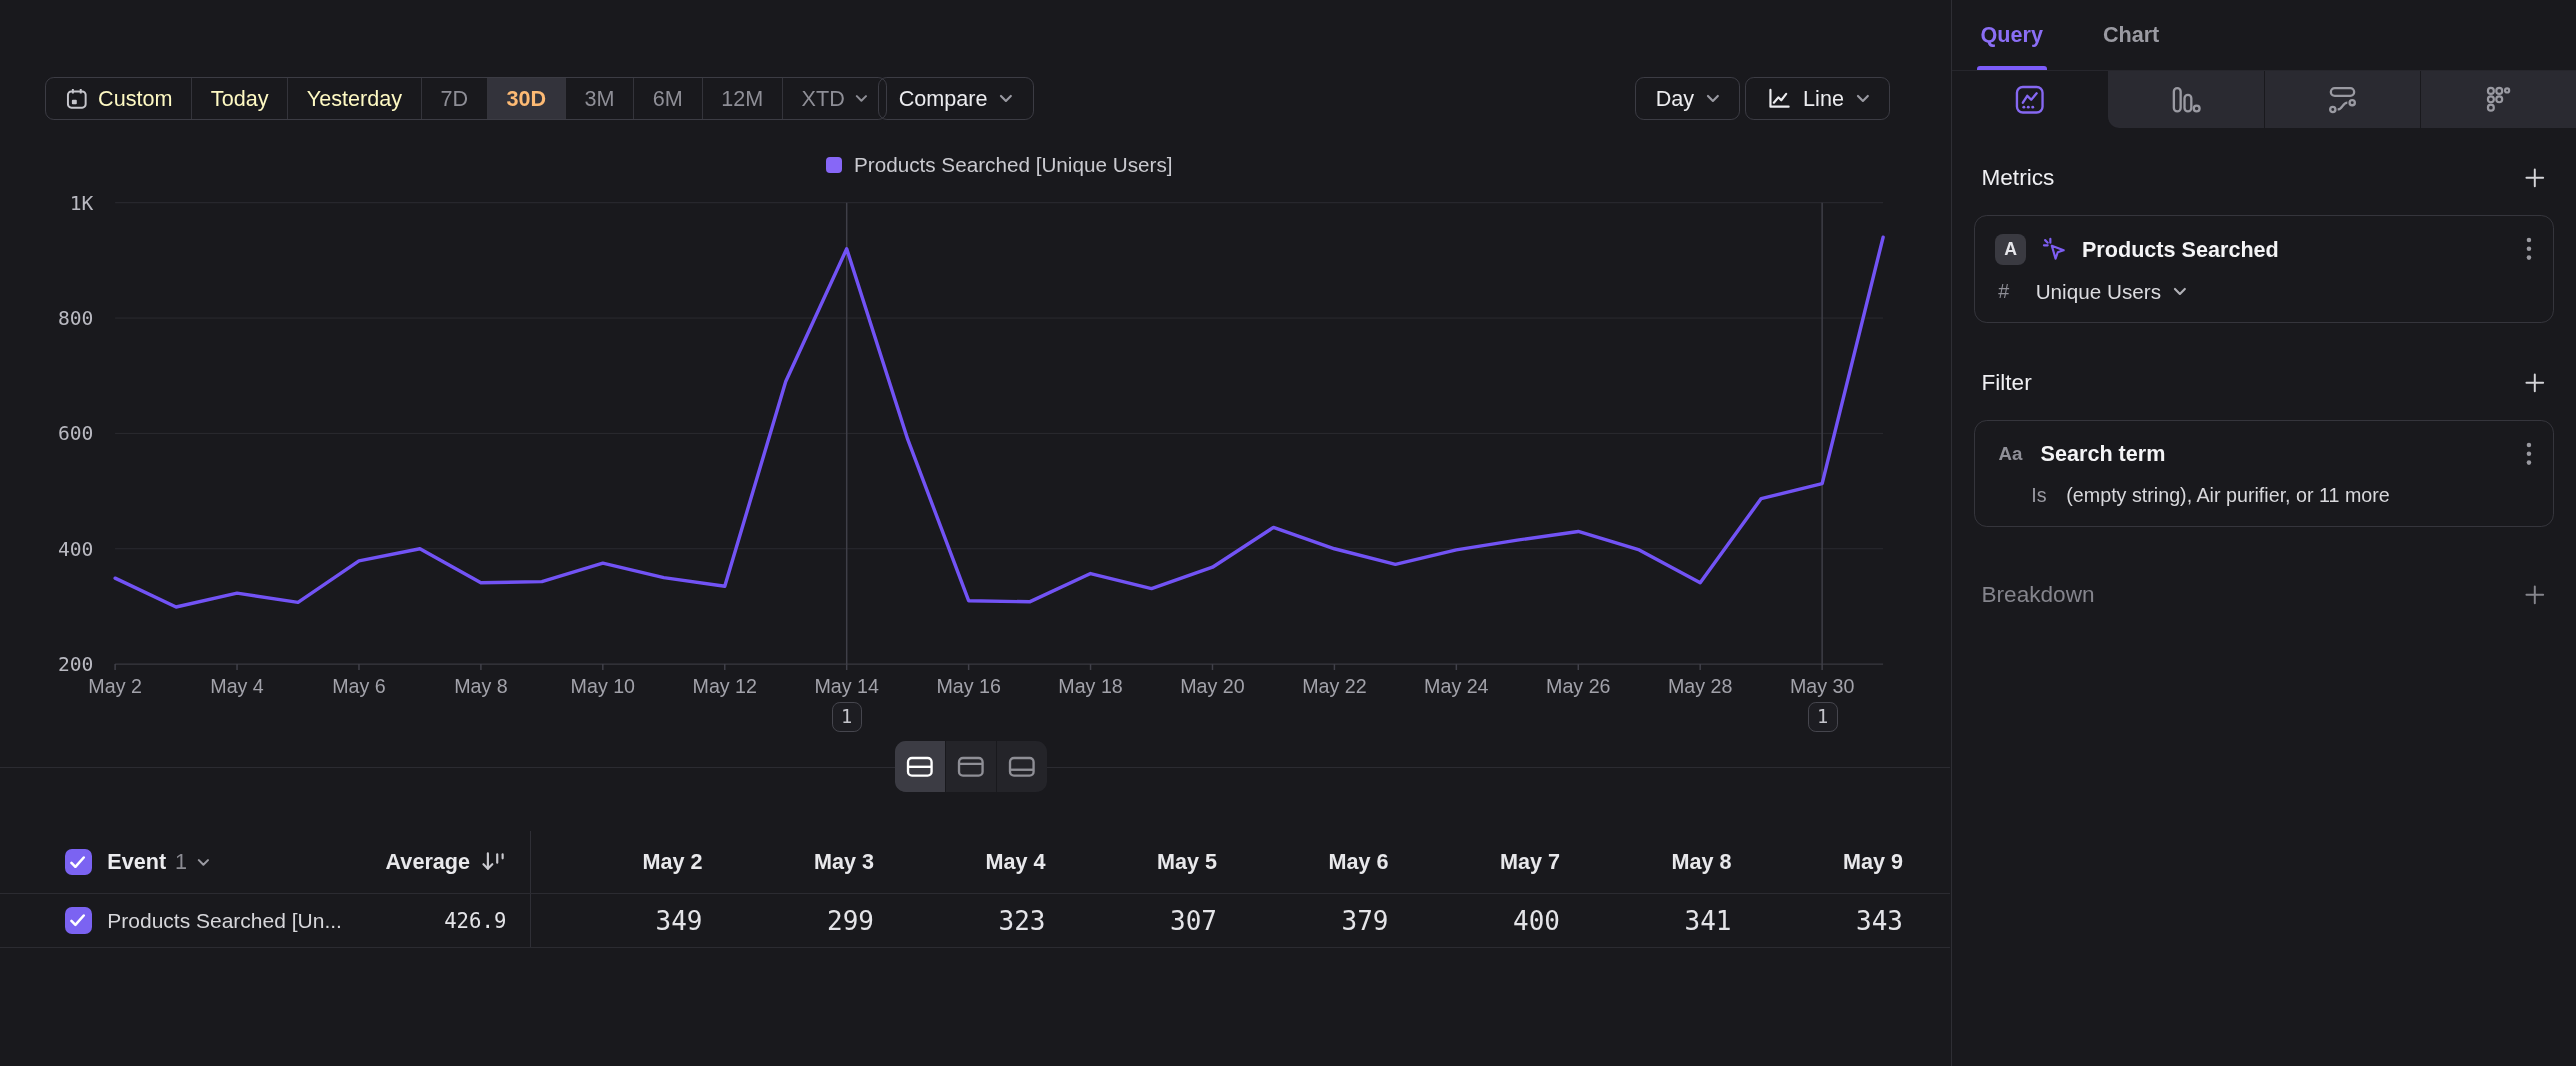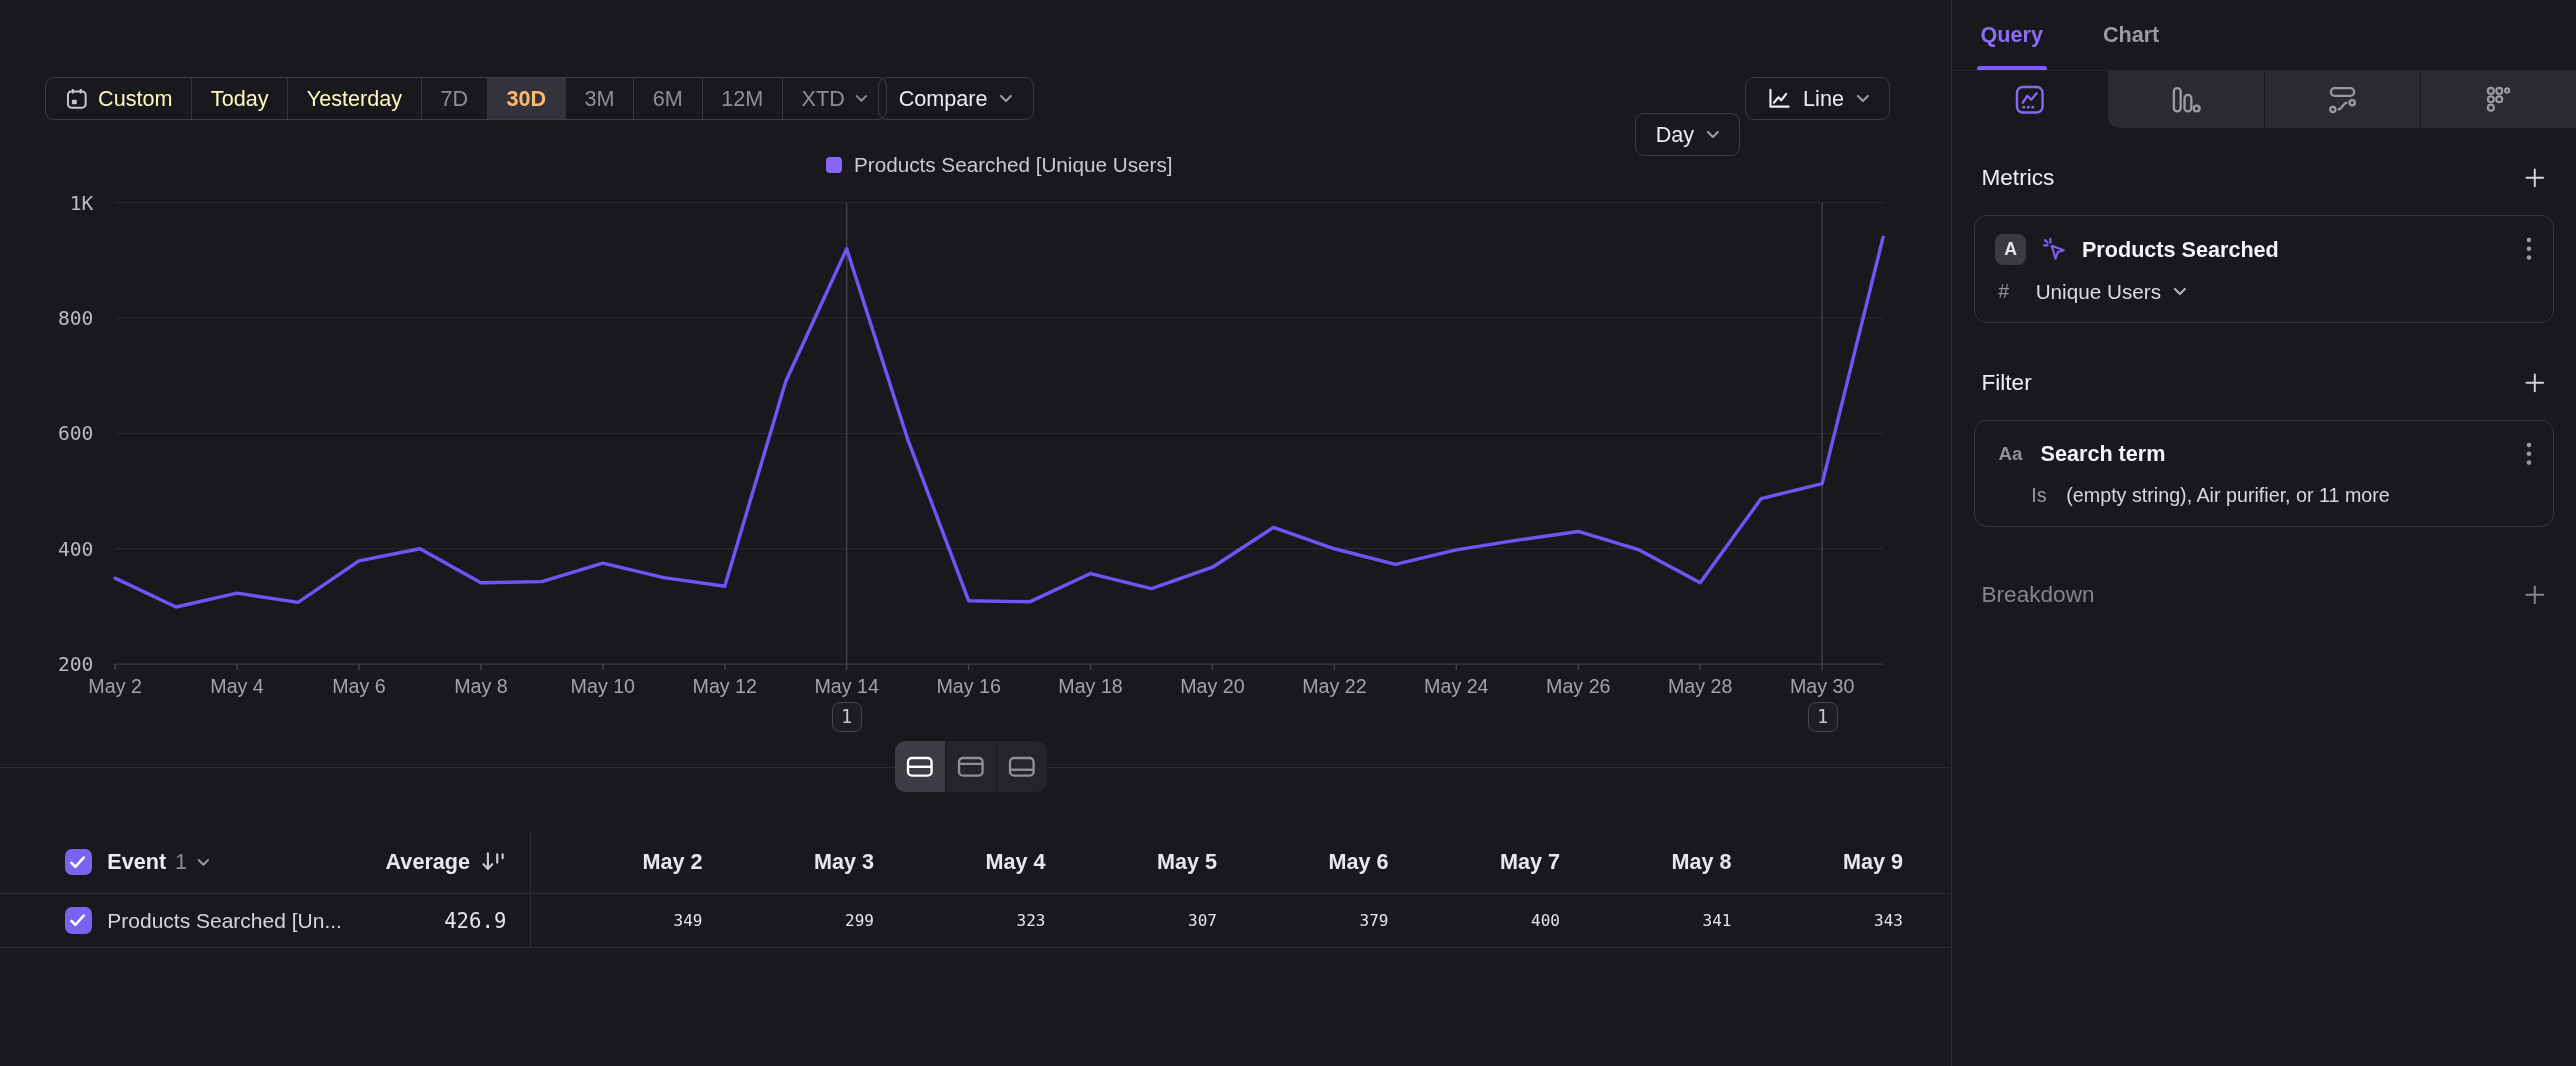--- a/index.html
+++ b/index.html
@@ -41,21 +41,21 @@
   
   .data-table{position:absolute;top:831px;left:0;width:1950px;}
   .t-header,.t-row{position:relative;display:flex;align-items:center;border-bottom:1px solid #2b2b31;}
   .t-header{height:62px;}
   .t-row{height:53px;}
   .t-left{width:531px;height:100%;box-sizing:border-box;display:flex;align-items:center;
        padding-left:65px;border-right:1px solid #2f2f36;}
   .t-cols{position:absolute;left:531px;top:0;width:1372px;height:100%;display:grid;
        grid-template-columns:repeat(8,1fr);align-items:center;}
   .t-col-h{text-align:right;font-size:21.6px;font-weight:700;color:#e8e8eb;cursor:pointer;}
-  .t-col-v{text-align:right;font-size:16px;color:#e4e4e8;font-family:"DejaVu Sans Mono",monospace;}
+  .t-col-v{text-align:right;font-size:26px;color:#e4e4e8;font-family:"DejaVu Sans Mono",monospace;}
   .checkbox{width:26.6px;height:26.6px;border-radius:6.9px;background:#7b63f2;display:flex;align-items:center;
        justify-content:center;flex:none;cursor:pointer;}
   .event-label{font-size:21.6px;font-weight:700;color:#ececef;margin-left:15.7px;}
   .event-count{font-size:21.6px;color:#8b8b92;margin-left:8.9px;}
   .row-name{font-size:21px;color:#d6d6da;margin-left:15.7px;max-width:300px;white-space:nowrap;
        overflow:hidden;}
   .avg-wrap{margin-left:auto;display:flex;align-items:center;gap:9.8px;padding-right:23.6px;}
   .avg-label{font-size:21.6px;font-weight:700;color:#e8e8eb;}
   .avg-value{margin-left:auto;padding-right:23.6px;font-size:20.7px;color:#e4e4e8;
        font-family:"DejaVu Sans Mono",monospace;}
@@ -191,21 +191,21 @@
         </div>
       </div>
 
     <button class="toolbar-btn" style="left:878px;">
       <span>Compare</span>
       <svg width="13.8" height="8.9" viewBox="0 0 14 9" fill="none" stroke="#9a9aa2" stroke-width="2.2" stroke-linecap="round" stroke-linejoin="round">
           <polyline points="2,2 7,7 12,2"></polyline>
         </svg>
     </button>
 
-    <button class="toolbar-btn" style="left:1635px;margin-top:36px;">
+    <button class="toolbar-btn" style="left:1635px;">
       <span>Day</span>
       <svg width="13.8" height="8.9" viewBox="0 0 14 9" fill="none" stroke="#9a9aa2" stroke-width="2.2" stroke-linecap="round" stroke-linejoin="round">
           <polyline points="2,2 7,7 12,2"></polyline>
         </svg>
     </button>
 
     <button class="toolbar-btn" style="left:1745px;">
       <svg width="25.6" height="23.6" viewBox="0 0 26 24" fill="none" stroke="#ececef" stroke-width="2.2" stroke-linecap="round" stroke-linejoin="round">
           <path d="M4.5 3 V20 H23"></path>
           <polyline points="8,16 12.5,10.5 15.5,13.5 20.5,7"></polyline>

